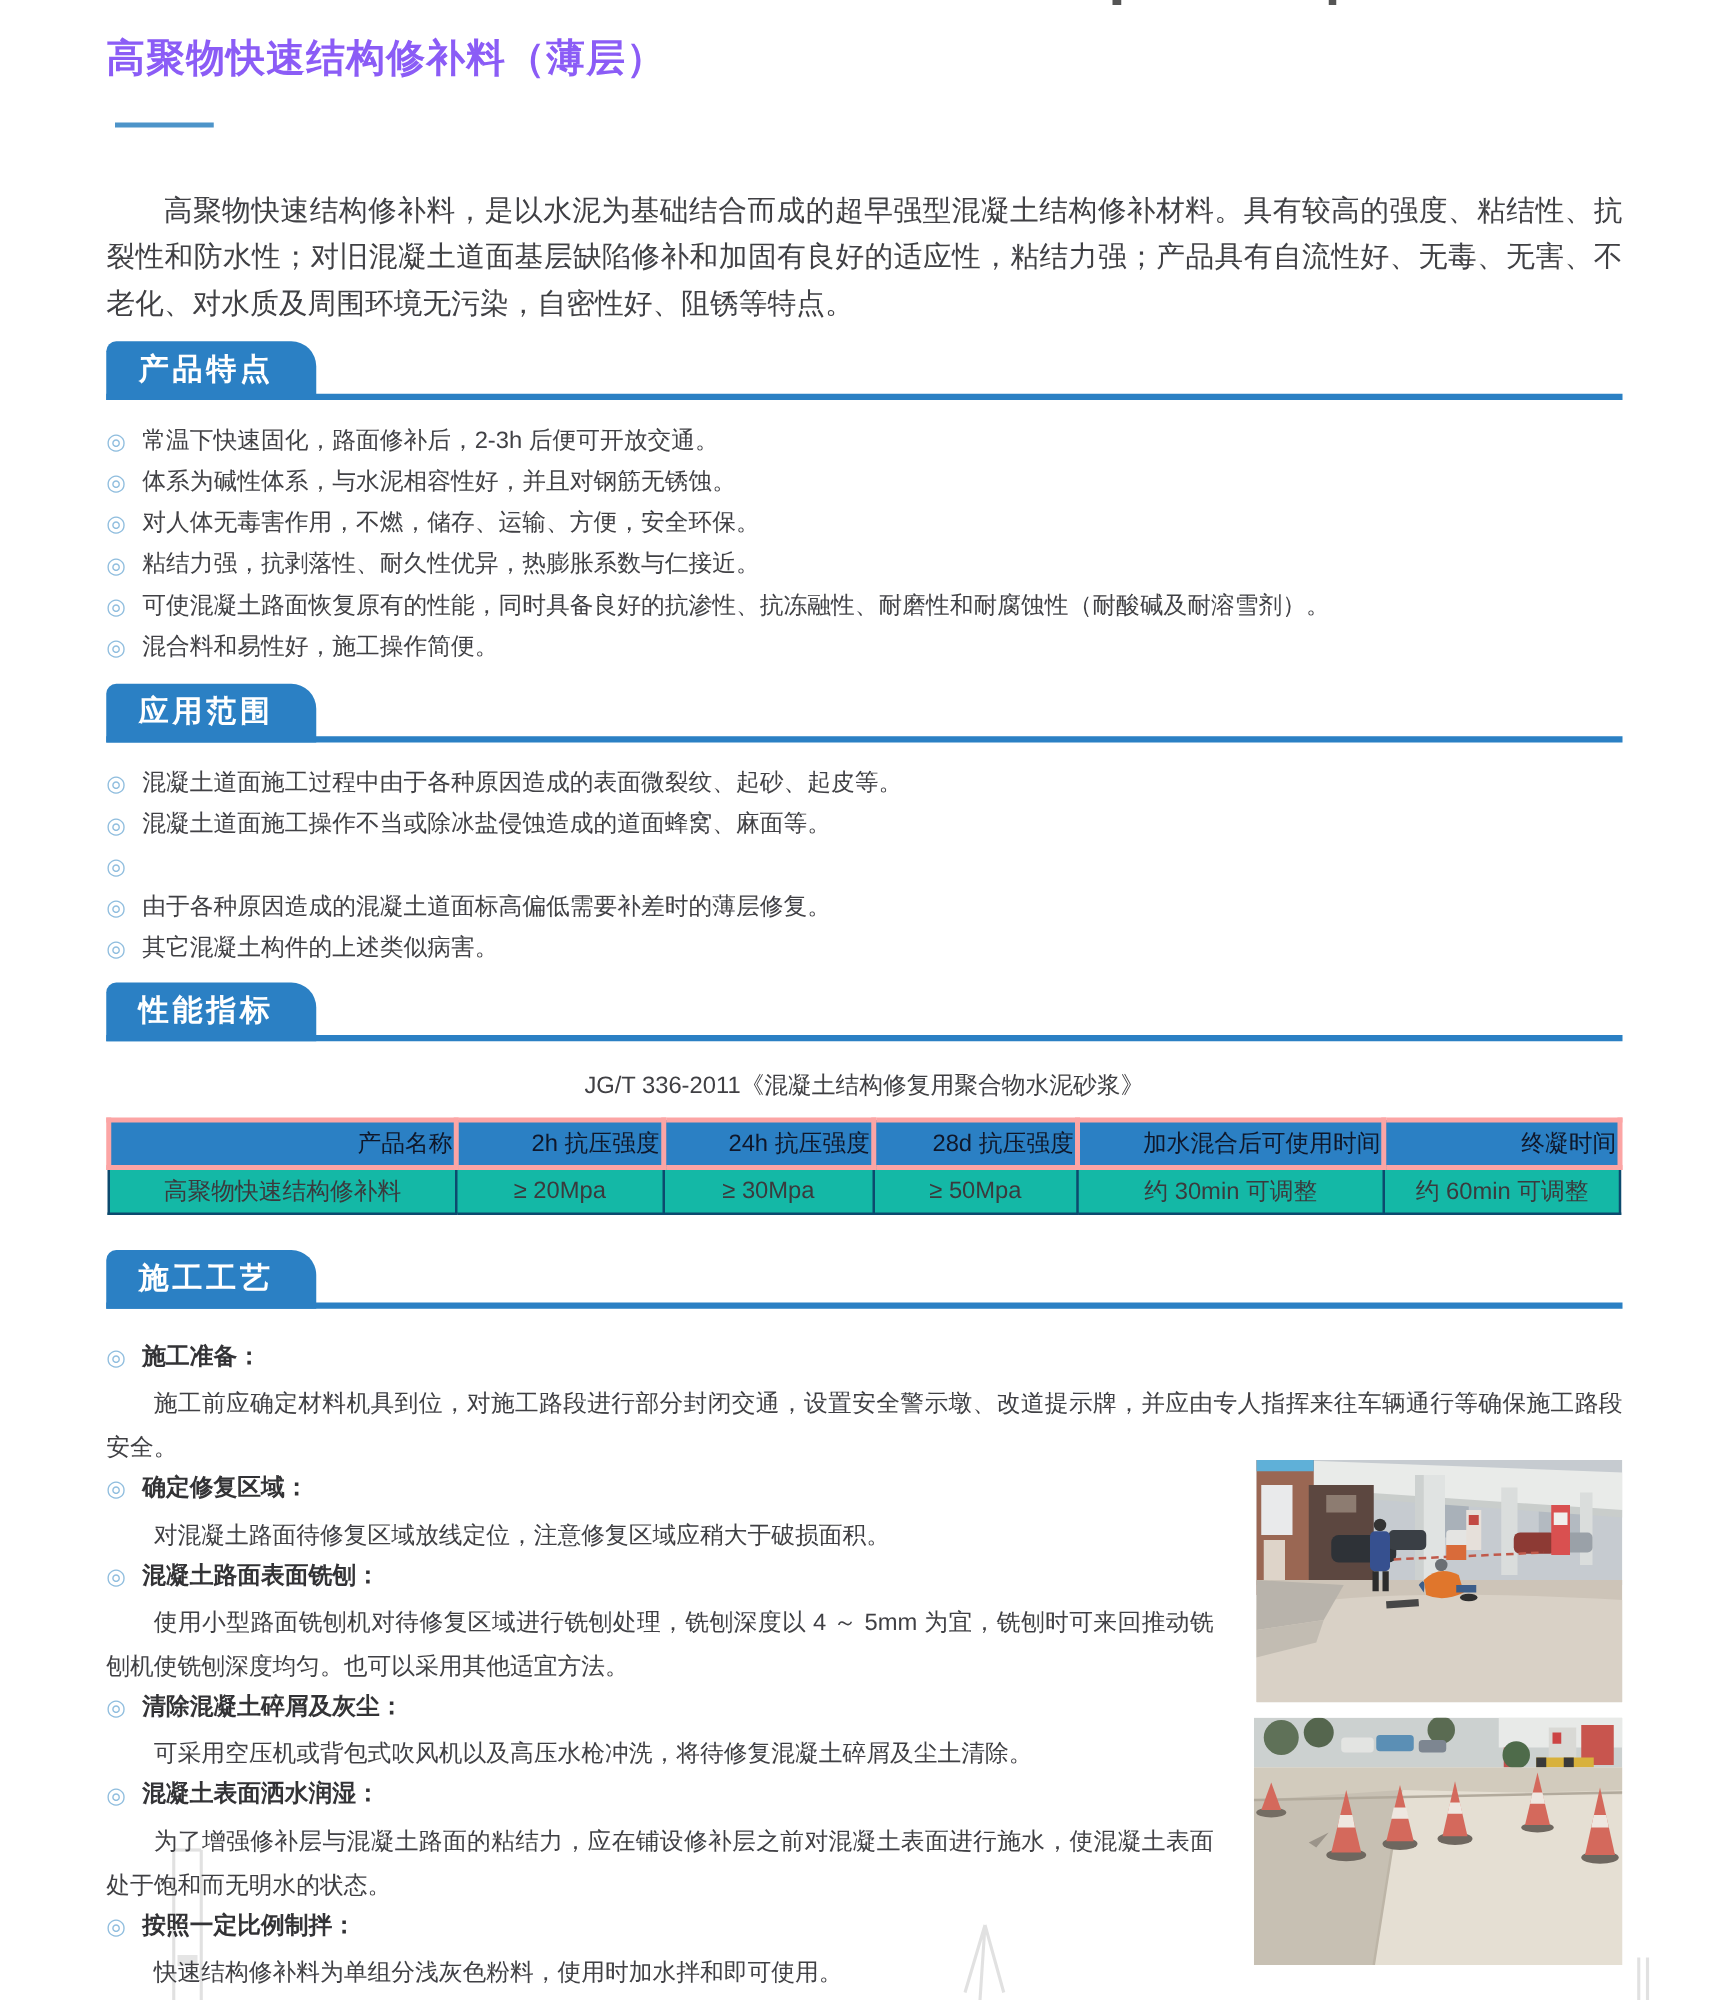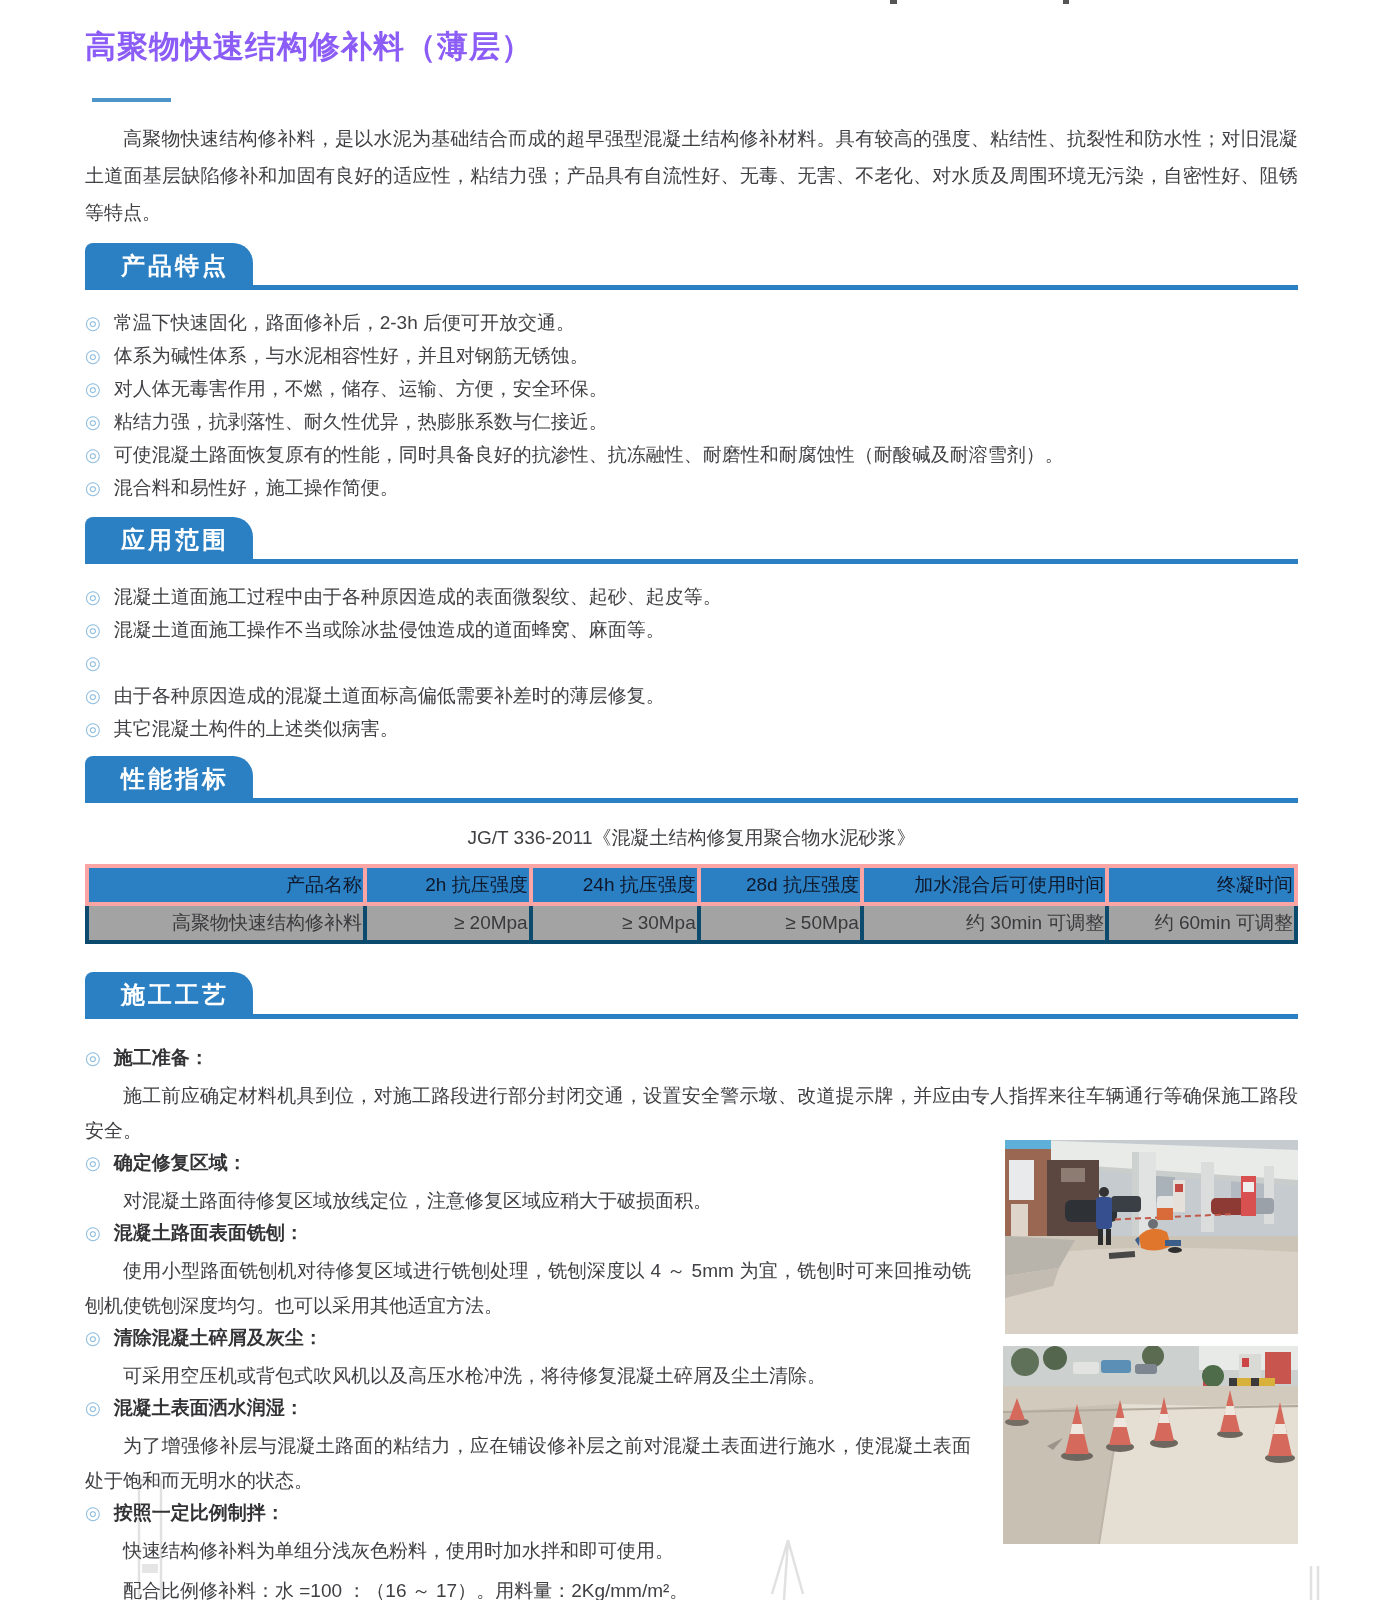--- a/index.html
+++ b/index.html
@@ -10,41 +10,41 @@
   .content{position:absolute;left:85px;top:0;width:1213px;}
 
   
   .crop-dot{position:absolute;top:0;height:4px;background:#555;}
 
   
   .doc-title{margin-top:26px;font-size:31px;font-weight:bold;color:#8b5cf6;letter-spacing:1px;}
   .title-dash{margin-top:30px;margin-left:7px;width:79px;height:4px;background:#4d94c9;}
 
   
-  .intro{margin-top:18px;font-size:19px;line-height:37px;color:#404044;text-indent:2em;text-align:justify;}
+  .intro{margin-top:48px;font-size:23px;line-height:37px;color:#404044;text-indent:2em;text-align:justify;}
 
   
   .sec-banner{position:relative;height:47px;}
   .sec-line{position:absolute;left:0;right:0;bottom:0;height:5px;background:#2b80c4;}
   .sec-tab{
     position:absolute;left:0;top:0;width:168px;height:47px;background:#2b80c4;
-    border-radius:8px 20px 0 0;box-sizing:border-box;padding-left:36px;
+    border-radius:8px 20px 0 0;box-sizing:border-box;padding-left:26px;
     color:#ffffff;font-size:24px;font-weight:bold;line-height:45px;letter-spacing:3px;
   }
 
   
   .bullets{margin-top:18px;}
   .bullet{display:flex;align-items:flex-start;height:30px;margin-bottom:3px;font-size:19px;line-height:30px;color:#414145;}
   .bullet .mark{color:#8fbdde;margin-right:13px;font-size:18px;line-height:30px;}
 
   
   .perf-caption{margin:22px 0 13px;text-align:center;font-size:19px;color:#404044;}
   table.perf{width:100%;border-collapse:collapse;table-layout:fixed;font-size:19px;}
   table.perf th{background:#2b80c4;color:#0f172a;font-weight:normal;height:32px;border:4px solid #fca5a5;text-align:right;}
-  table.perf td{background:#a3a3a3;color:#3a3a3d;height:32px;border:4px solid #0c4a6e;text-align:right;}
+  table.perf td{background:#14b8a6;color:#3a3a3d;height:32px;border:2px solid #0c4a6e;text-align:center;}
 
   
   .process{position:relative;}
   .step-label{display:flex;align-items:flex-start;margin-top:0;font-size:19px;line-height:30px;}
   .step-label .mark{color:#8fbdde;margin-right:13px;font-size:18px;line-height:30px;}
   .step-label .lbl{font-weight:bold;color:#333336;}
   .step-para{margin:5px 0 0 0;font-size:19px;line-height:35px;color:#404044;text-indent:2em;text-align:justify;}
   .step-para.narrow{max-width:886px;}
   .step1-gap{margin-top:24px;}
 

